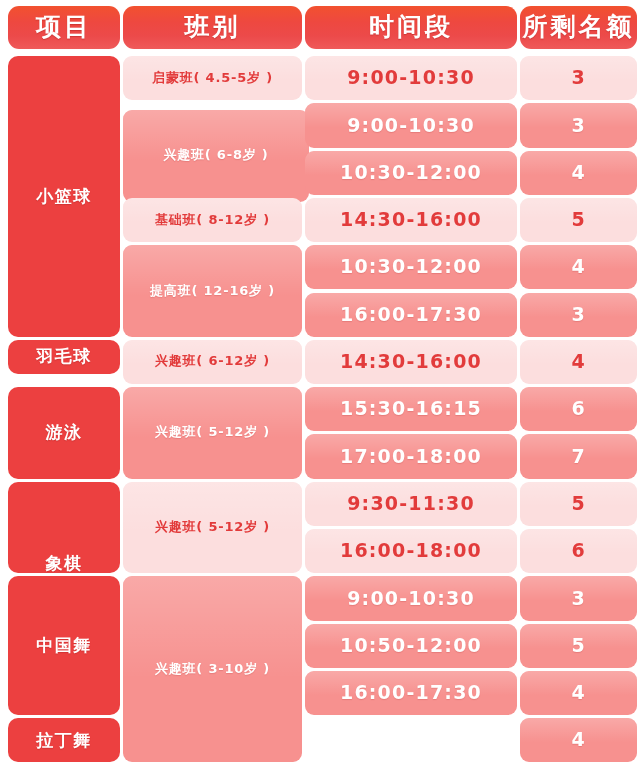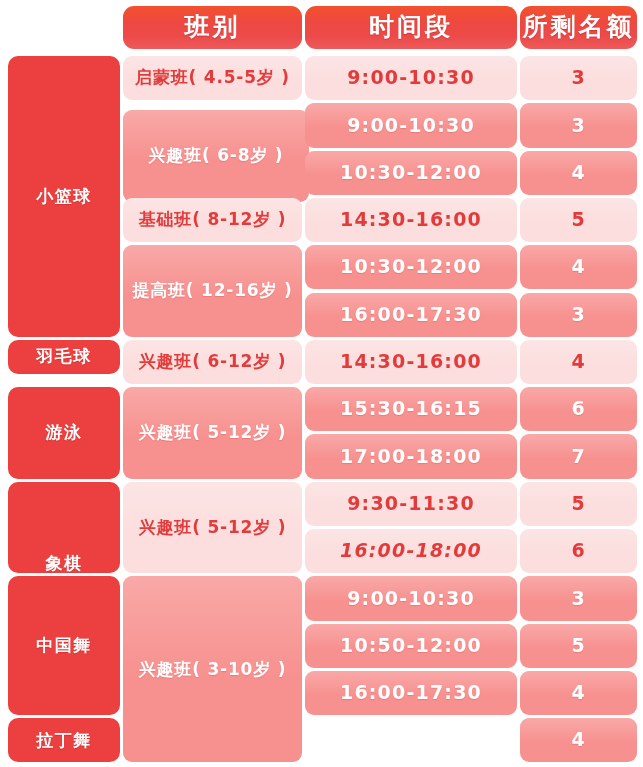--- a/index.html
+++ b/index.html
@@ -60,37 +60,40 @@
     color:#e23b3b;
     font-weight:bold;
   }
   .dk{
     background:#f7918f;
     color:#ffffff;
     font-weight:bold;
     text-shadow:0 1px 1px rgba(190,70,70,.28);
   }
 
-  .klass{ font-size:17px; letter-spacing:.8px; }
+  .klass{ font-size:13px; letter-spacing:.8px; }
   .time { font-size:19px; letter-spacing:1.2px; }
   .slot { font-size:19px; letter-spacing:1px; }
 
   
   .lt::after,.dk::after{
     content:"";position:absolute;inset:0;border-radius:inherit;
     background:linear-gradient(180deg,rgba(255,255,255,.22),rgba(255,255,255,0) 55%);
     pointer-events:none;
   }
   .cell > span{position:relative;z-index:1;}
 </style>
 </head>
 <body>
 
 <div class="schedule-table">
 
+<div class="cell hdr" style="left: 8px; top: 6px; width: 112px; height: 43px;">
+      <span>项目</span>
+    </div>
     <div class="cell hdr" style="left: 123px; top: 6px; width: 179px; height: 43px;">
       <span>班别</span>
     </div>
     <div class="cell hdr" style="left: 305px; top: 6px; width: 212px; height: 43px;">
       <span>时间段</span>
     </div>
     <div class="cell hdr" style="left: 520px; top: 6px; width: 117px; height: 43px;">
       <span>所剩名额</span>
     </div>
     <div class="cell proj" style="left: 8px; top: 56px; width: 112px; height: 280.8px;">
@@ -188,21 +191,21 @@
     </div>
     <div class="cell dk slot" style="left: 520px; top: 434.4px; width: 117px; height: 44.3px;">
       <span>7</span>
     </div>
     <div class="cell lt time" style="left: 305px; top: 481.7px; width: 212px; height: 44.3px;">
       <span>9:30-11:30</span>
     </div>
     <div class="cell lt slot" style="left: 520px; top: 481.7px; width: 117px; height: 44.3px;">
       <span>5</span>
     </div>
-    <div class="cell lt time" style="left: 305px; top: 529px; width: 212px; height: 44.3px; font-style: italic;">
+    <div class="cell lt time" style="left: 305px; top: 529px; width: 212px; height: 44.3px;">
       <span>16:00-18:00</span>
     </div>
     <div class="cell lt slot" style="left: 520px; top: 529px; width: 117px; height: 44.3px;">
       <span>6</span>
     </div>
     <div class="cell dk time" style="left: 305px; top: 576.3px; width: 212px; height: 44.3px;">
       <span>9:00-10:30</span>
     </div>
     <div class="cell dk slot" style="left: 520px; top: 576.3px; width: 117px; height: 44.3px;">
       <span>3</span>

